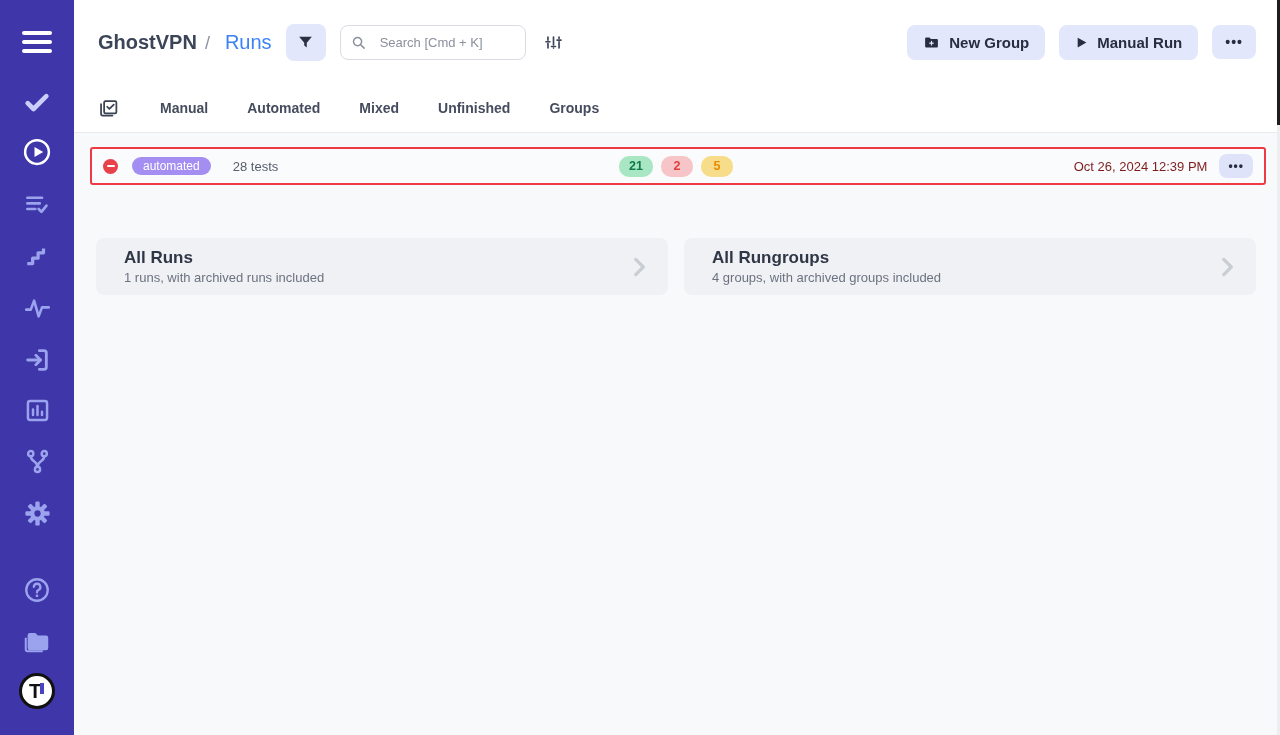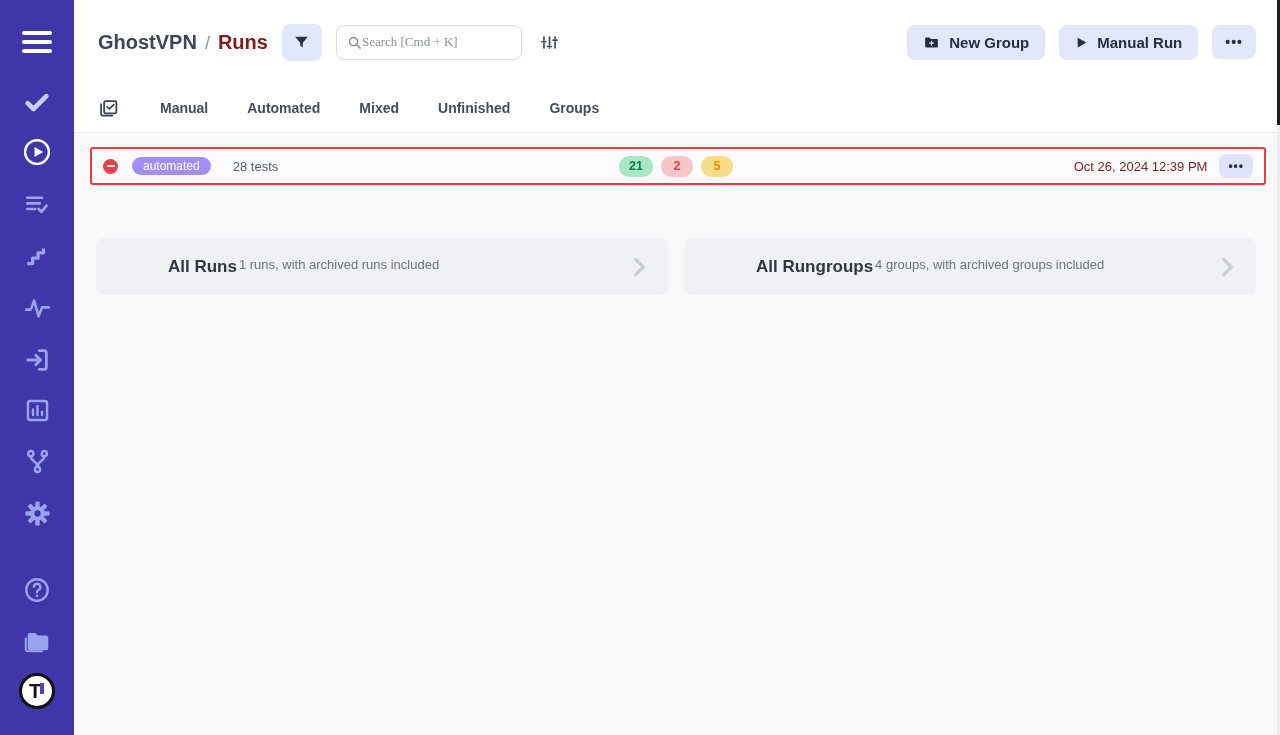--- a/index.html
+++ b/index.html
@@ -18,24 +18,24 @@
   .logo-t { font-weight:bold; font-size:20px; color:#111111; line-height:1; margin-left:-4px; }
   .logo-tick { position:absolute; right:8px; top:7px; width:4px; height:11px; background:#4a42c0; }
 
   
   .main { flex:1; display:flex; flex-direction:column; height:735px; }
 
   .header { height:84px; background:#ffffff; display:flex; align-items:center; padding:0 24px; gap:14px; }
   .breadcrumb { display:flex; align-items:baseline; gap:8px; font-size:20px; white-space:nowrap; }
   .crumb-project { font-weight:bold; color:#3c4458; }
   .crumb-sep { color:#8b92a0; font-size:18px; }
-  .crumb-page { font-weight:bold; color:#7f1d1d; }
+  .crumb-page { font-weight:normal; color:#3b82f6;margin-left:7px; }
   .btn-lav { background:#e3e7fb; border:none; border-radius:8px; color:#272e3f; font-family:inherit; font-weight:bold; font-size:15px; display:flex; align-items:center; gap:9px; padding:9px 16px; cursor:pointer; }
   .filter-btn { width:40px; height:37px; justify-content:center; padding:0; }
-  .search-box { width:186px; height:35px; background:#ffffff; border:1px solid #d9dce3; border-radius:8px; display:flex; align-items:center; padding:0 10px; gap:0;font-family:Liberation Serif, serif; }
+  .search-box { width:186px; height:35px; background:#ffffff; border:1px solid #d9dce3; border-radius:8px; display:flex; align-items:center; padding:0 10px; gap:14px; }
   .search-box input { border:none; outline:none; width:130px; font-family:inherit; font-size:13px; color:#3c4458; background:transparent; }
   .search-box input::placeholder { color:#8a909c; }
   .sliders-wrap { margin-left:4px; display:flex; align-items:center; cursor:pointer; }
   .spacer { flex:1; }
   .more-btn { padding:9px 13px; font-size:14px; letter-spacing:1px; }
 
   .tabsbar { background:#ffffff; height:49px; display:flex; align-items:center; padding:0 24px; gap:39px; border-bottom:1px solid #e9ebef; }
   .tabs-icon { display:flex; align-items:center; margin-right:2px; cursor:pointer; }
   .tab { font-size:14px; font-weight:bold; color:#454c5e; cursor:pointer; white-space:nowrap; }
 
@@ -53,21 +53,21 @@
   .pill-pass { background:#a9e7c4; color:#0e7a45; }
   .pill-fail { background:#f7c5c8; color:#e03e3e; }
   .pill-skip { background:#f7dc8a; color:#e78b00; }
   .run-right { margin-left:auto; display:flex; align-items:center; gap:12px; }
   .run-time { font-size:13px; color:#7f1d1d; white-space:nowrap; }
   .row-more { background:#dfe3fa; border:none; border-radius:8px; padding:5px 9px; font-size:12px; letter-spacing:1px; color:#272e3f; font-weight:bold; cursor:pointer; }
 
   
   .cards { display:flex; gap:16px; margin:53px 12px 0 6px; }
   .card { flex:1; height:57px; background:#f0f1f4; border-radius:8px; display:flex; align-items:center; padding:0 16px 0 28px; cursor:pointer; }
-  .card-text { display:flex; flex-direction:row; gap:2px;margin-left:44px; }
+  .card-text { display:flex; flex-direction:column; gap:2px; }
   .card-title { font-size:17px; font-weight:bold; color:#2f3747; }
   .card-sub { font-size:13px; color:#6b7280; }
   .card-chevron { margin-left:auto; display:flex; align-items:center; }
 
   
   .scrollbar { position:absolute; right:0; top:0; width:3px; height:735px; background:#eceef1; }
   .scroll-thumb { position:absolute; top:0; right:0; width:3px; height:125px; background:#1d1d1f; }
 </style>
 </head>
 <body>

